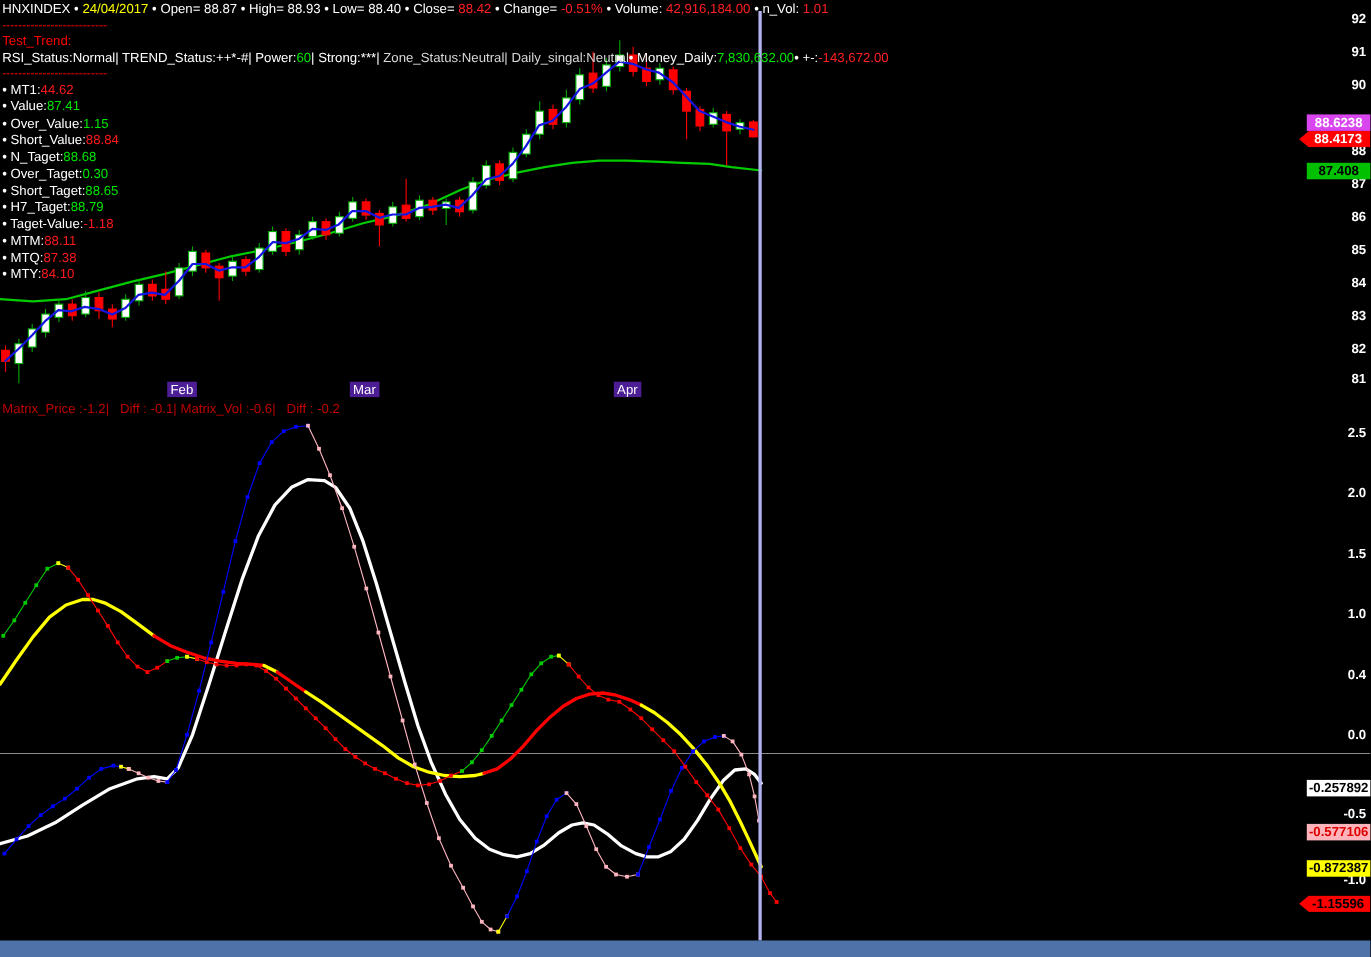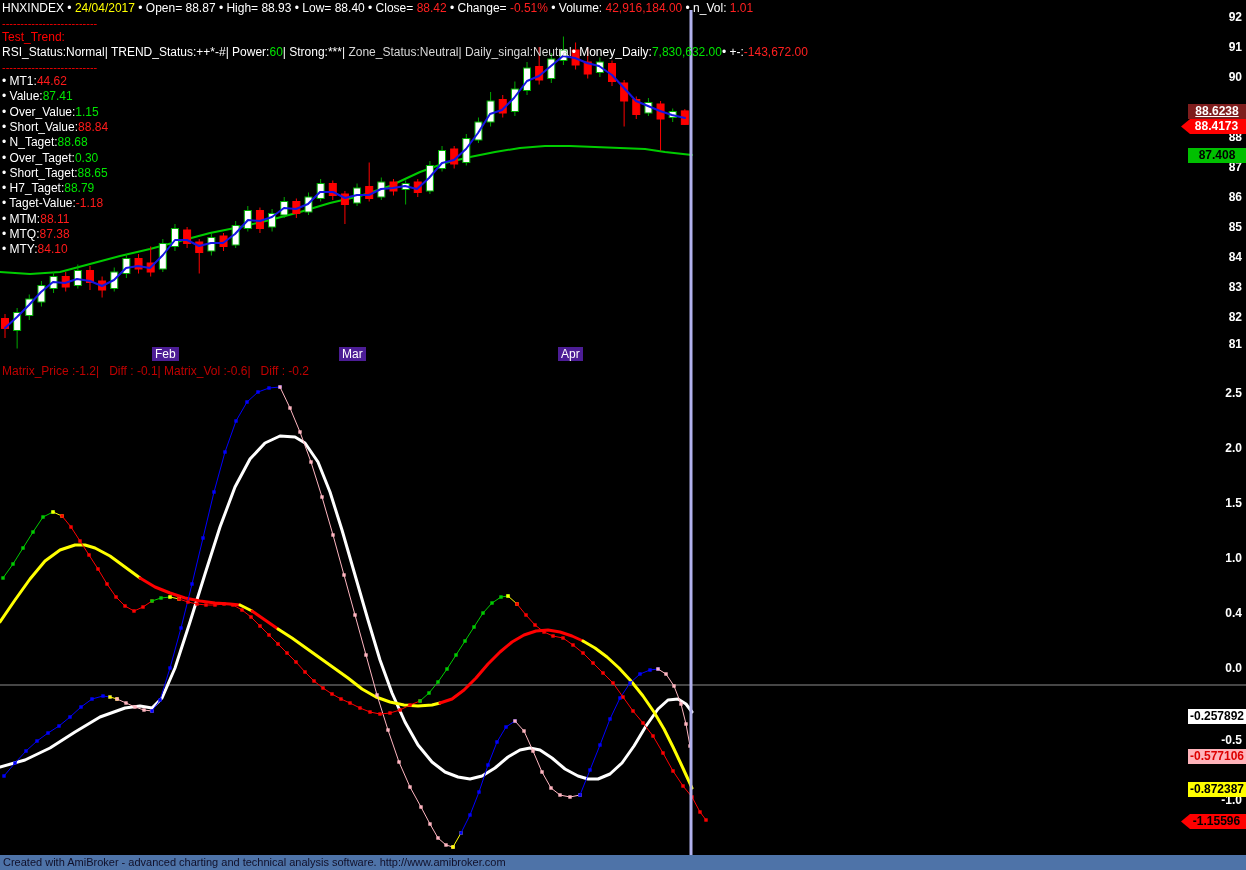--- a/index.html
+++ b/index.html
@@ -357,49 +357,48 @@
       <div class="ovl metric" style="top: 150.5px;"><span>• </span><span>Over_Taget:</span><span class="val-green">0.30</span></div>
       <div class="ovl metric" style="top: 165.8px;"><span>• </span><span>Short_Taget:</span><span class="val-green">88.65</span></div>
       <div class="ovl metric" style="top: 181.1px;"><span>• </span><span>H7_Taget:</span><span class="val-green">88.79</span></div>
       <div class="ovl metric" style="top: 196.4px;"><span>• </span><span>Taget-Value:</span><span class="val-red">-1.18</span></div>
       <div class="ovl metric" style="top: 211.7px;"><span>• </span><span>MTM:</span><span class="val-red">88.11</span></div>
       <div class="ovl metric" style="top: 227px;"><span>• </span><span>MTQ:</span><span class="val-red">87.38</span></div>
       <div class="ovl metric" style="top: 242.3px;"><span>• </span><span>MTY:</span><span class="val-red">84.10</span></div>
     </div>
   <div id="months-block">
       <div class="ovl month-label" style="left: 152px; top: 347px;">Feb</div>
-      <div class="ovl month-label" style="left: 339px; top: 347px;">Mar</div>
+      <div class="ovl month-label" style="left: 318px; top: 347px;">Mar</div>
       <div class="ovl month-label" style="left: 558px; top: 347px;">Apr</div>
     </div>
   <div id="axis-block">
       <div class="ovl axis-label" style="top: 10px;">92</div>
       <div class="ovl axis-label" style="top: 40px;">91</div>
       <div class="ovl axis-label" style="top: 70px;">90</div>
       <div class="ovl axis-label" style="top: 130px;">88</div>
       <div class="ovl axis-label" style="top: 160px;">87</div>
       <div class="ovl axis-label" style="top: 190px;">86</div>
       <div class="ovl axis-label" style="top: 220px;">85</div>
       <div class="ovl axis-label" style="top: 250px;">84</div>
       <div class="ovl axis-label" style="top: 280px;">83</div>
       <div class="ovl axis-label" style="top: 310px;">82</div>
       <div class="ovl axis-label" style="top: 337px;">81</div>
-      <div class="ovl badge" style="top: 104px; background: #7f1d1d; color: rgb(255, 255, 255); text-decoration: underline;">88.6238</div>
+      <div class="ovl badge" style="top: 104px; background: #d946ef; color: rgb(255, 255, 255);">88.6238</div>
       <div class="ovl badge arrow" style="top: 119px; background: rgb(255, 0, 0); color: rgb(255, 255, 255);">88.4173</div>
       <div class="ovl badge" style="top: 148px; background: rgb(0, 192, 0); color: rgb(0, 0, 0);">87.408</div>
       <div class="ovl axis-label" style="top: 386px;">2.5</div>
       <div class="ovl axis-label" style="top: 441px;">2.0</div>
       <div class="ovl axis-label" style="top: 496px;">1.5</div>
       <div class="ovl axis-label" style="top: 551px;">1.0</div>
       <div class="ovl axis-label" style="top: 606px;">0.4</div>
       <div class="ovl axis-label" style="top: 661px;">0.0</div>
       <div class="ovl axis-label" style="top: 733px;">-0.5</div>
       <div class="ovl axis-label" style="top: 793px;">-1.0</div>
       <div class="ovl badge" style="top: 709px; background: rgb(255, 255, 255); color: rgb(0, 0, 0);">-0.257892</div>
       <div class="ovl badge" style="top: 749px; background: rgb(255, 179, 186); color: rgb(221, 0, 0);">-0.577106</div>
       <div class="ovl badge" style="top: 782px; background: rgb(255, 255, 0); color: rgb(0, 0, 0);">-0.872387</div>
       <div class="ovl badge arrow" style="top: 814px; background: rgb(255, 0, 0); color: rgb(0, 0, 0);">-1.15596</div>
     </div>
 
   <div class="ovl" id="matrix-line">Matrix_Price :-1.2|   Diff : -0.1| Matrix_Vol :-0.6|   Diff : -0.2</div>
 
   <div class="ovl" id="footer-bar"></div>
-  <div class="ovl" id="footer-text">Created with AmiBroker - advanced charting and technical analysis software. http://www.amibroker.com</div>
 </div>
 
 </body></html>

